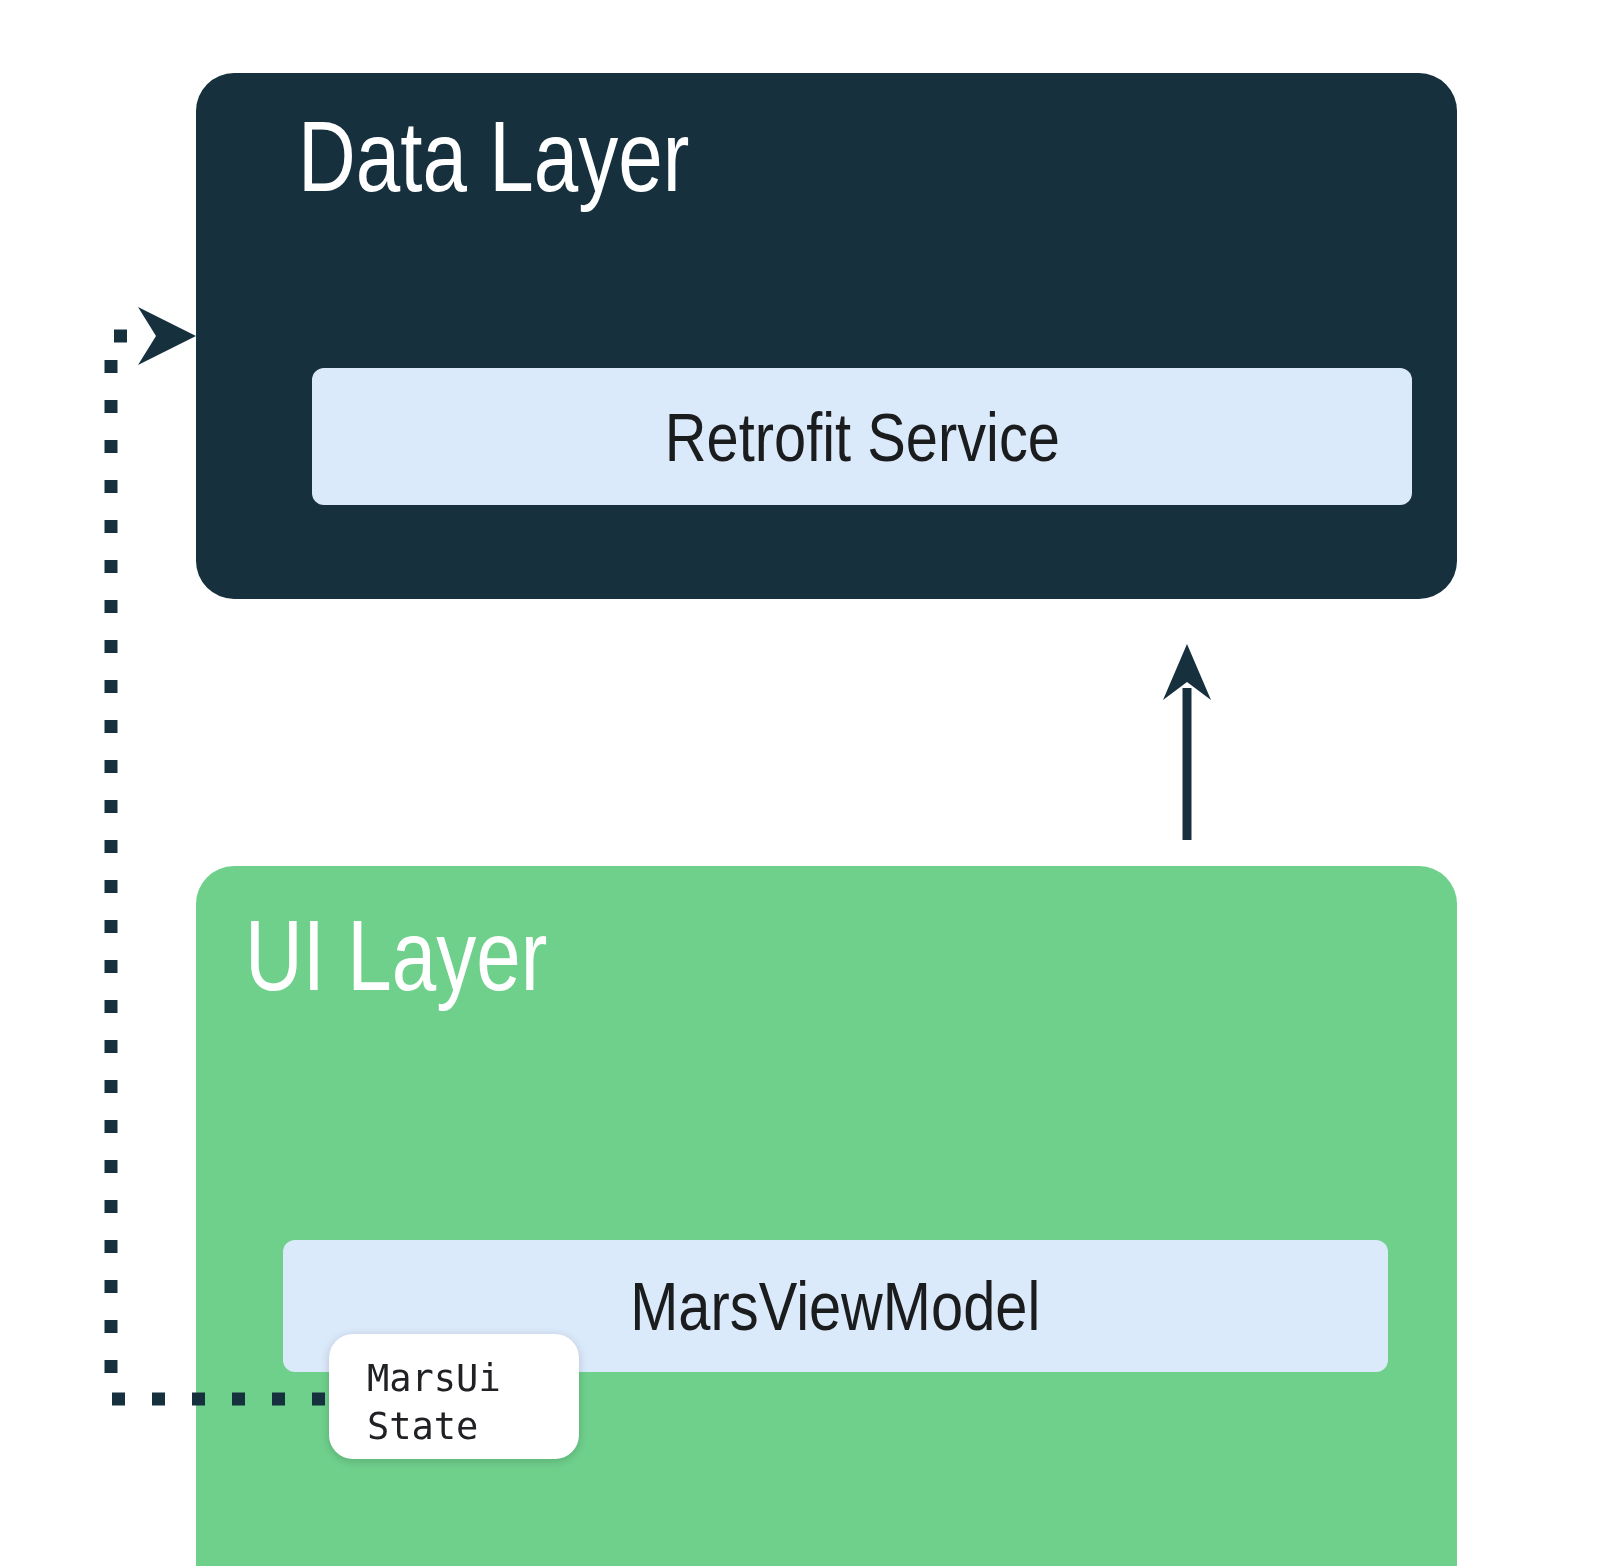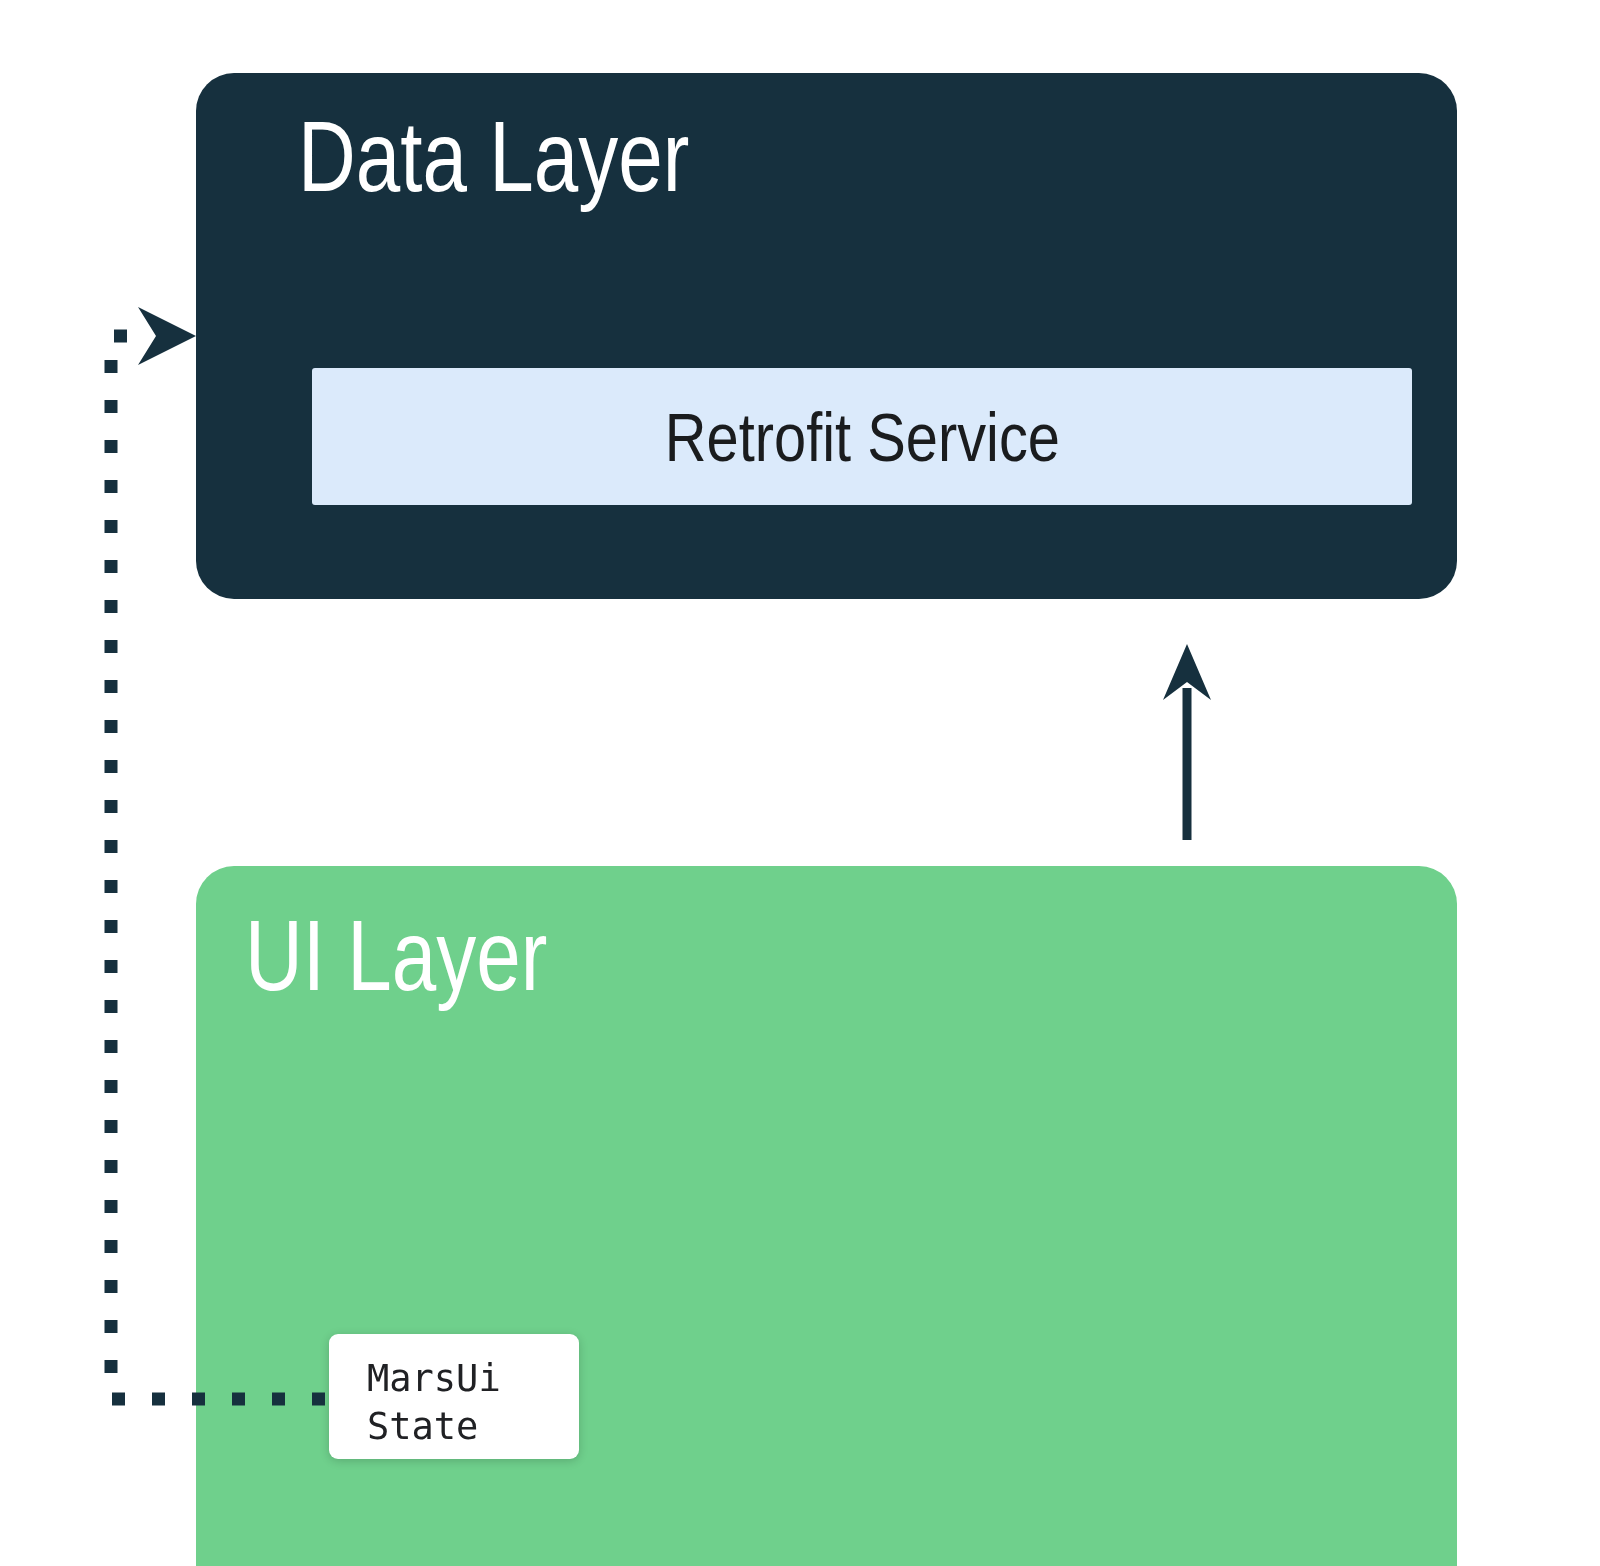--- a/index.html
+++ b/index.html
@@ -16,33 +16,33 @@
   .layer-title{
     position:absolute;margin:0;color:#ffffff;font-weight:400;
     font-size:100px;line-height:1;white-space:nowrap;
     transform:scaleX(0.80);transform-origin:0 0;
   }
   .data-layer .layer-title{left:102px;top:33px;}
   .ui-layer .layer-title{left:49px;top:39px;}
 
   .chip{
     position:absolute;display:flex;align-items:center;justify-content:center;
-    border-radius:3px;color:#1A1C1E;
+    border-radius:12px;color:#1A1C1E;
   }
   .chip .label{
     font-size:68px;line-height:1;white-space:nowrap;
     transform:scaleX(0.85);transform-origin:50% 50%;
   }
   .retrofit-chip{left:116px;top:295px;width:1100px;height:137px;background:#DBEAFB;}
   .app-chip{left:87px;top:166px;width:1105px;height:134px;background:#EFF2D1;}
   .vm-chip{left:87px;top:374px;width:1105px;height:132px;background:#DBEAFB;}
 
   .state-chip{
     position:absolute;left:133px;top:468px;width:250px;height:125px;
-    background:#ffffff;border-radius:9px;
+    background:#ffffff;border-radius:24px;
     box-shadow:0 2px 10px rgba(0,0,0,0.18);
     display:block;box-sizing:border-box;padding:21px 0 0 38px;
   }
   .state-chip .mono-label{
     font-family:"DejaVu Sans Mono", monospace;
     font-size:37px;line-height:48px;color:#202124;
     white-space:pre-line;
   }
 
   .overlay{position:absolute;inset:0;pointer-events:none;}
@@ -54,20 +54,23 @@
 
   <section class="layer data-layer">
     <h1 class="layer-title">Data Layer</h1>
     <div class="chip retrofit-chip">
       <span class="label">Retrofit Service</span>
     </div>
   </section>
 
   <section class="layer ui-layer">
     <h1 class="layer-title">UI Layer</h1>
+    <div class="chip vm-chip">
+      <span class="label">MarsViewModel</span>
+    </div>
     <div class="state-chip">
       <span class="mono-label">MarsUi
 State</span>
     </div>
   </section>
 
   <svg class="overlay" width="1600" height="1566" viewBox="0 0 1600 1566">
 
     <g>
       <line x1="1187" y1="840" x2="1187" y2="688" stroke="#16303E" stroke-width="9"></line>

